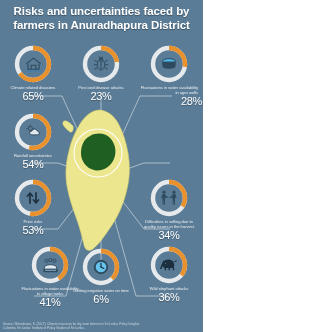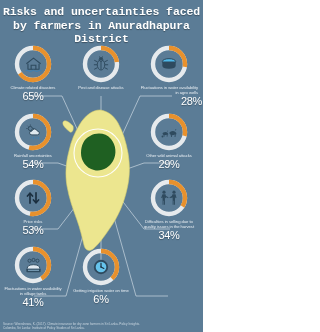--- a/index.html
+++ b/index.html
@@ -13,21 +13,21 @@
     width: 203px; height: 332px;
     background: #5b7c96;
     overflow: hidden;
   }
   
   #title {
     position: absolute;
     top: 5px; left: 0; width: 203px;
     text-align: center;
     color: #ffffff;
-    font-family: Liberation Mono, monospace;
+    font-family: Liberation Sans, sans-serif;
     font-weight: bold;
     font-size: 11.5px;
     line-height: 13.5px;
     letter-spacing: -0.1px;
     text-shadow: 0 1px 1px rgba(0,0,0,.35);
   }
   
   #map-layer {
     position: absolute;
     left: 60px; top: 108px;
@@ -71,21 +71,21 @@
     text-shadow: 0 1px 1px rgba(0,0,0,.3);
   }
   
   #card-0 { left: 0px;   top: 44px; }
   #card-1 { left: 68px;  top: 44px; }
   #card-2 { left: 136px; top: 44px; text-align: right; }
   #card-3 { left: 0px;   top: 112px; }
   #card-4 { left: 136px; top: 112px; }
   #card-5 { left: 0px;   top: 178px; }
   #card-6 { left: 136px; top: 178px; }
-  #card-7 { left: 0px;   top: 245px; }
+  #card-7 { left: 17px;   top: 245px; }
   #card-8 { left: 68px;  top: 247px; }
   #card-9 { left: 136px; top: 245px; }
   
   #source {
     position: absolute;
     left: 3px; bottom: 2px;
     width: 150px;
     color: #c9d6e0;
     font-size: 3.1px;
     line-height: 4.1px;
@@ -160,20 +160,21 @@
           <ellipse cx="12" cy="13" rx="5" ry="7"></ellipse>
           <circle cx="12" cy="6" r="2.4"></circle>
           <path d="M12 6 L10 2 M12 6 L14 2"></path>
           <path d="M7 9 L3 7 M7 13 L2.5 13 M7 17 L3 19"></path>
           <path d="M17 9 L21 7 M17 13 L21.5 13 M17 17 L21 19"></path>
           <path d="M12 8 V19"></path>
         </svg>
       </div>
     </div>
     <div class="stat-label">Pest and disease attacks</div>
+    <div class="stat-value">23%</div>
   </div>
 
   <div class="stat" id="card-2">
     <div class="ring-wrap">
       <svg width="40" height="40" viewBox="0 0 40 40">
         <circle cx="20" cy="20" r="16" fill="none" stroke="#e6eaed" stroke-width="4.4"></circle>
         <circle cx="20" cy="20" r="16" fill="none" stroke="#e8912d" stroke-width="4.4" stroke-dasharray="28 72" pathLength="100" transform="rotate(-90 20 20)"></circle>
       </svg>
       <div class="ring-icon">
         <svg width="20" height="20" viewBox="0 0 24 24">
@@ -198,41 +199,20 @@
           <path d="M8 2 V3.4 M8 10.6 V12 M3 7 H4.4 M11.6 7 H13 M4.5 3.5 L5.4 4.4 M10.6 9.6 L11.5 10.5"></path>
           <path d="M10 15 q-3 0 -3 -2.4 t3 -2.4 q0.5 -2.6 3.4 -2.6 t3.4 2.6 q2.6 0 2.6 2.4 t-2.6 2.4 z" fill="#dfe8ef" stroke="#2e4a5e"></path>
           <path d="M9 17.5 V19.6 M12 17.5 V20.4 M15 17.5 V19.6 M18 17.5 V20.2" stroke="#3f7fb0"></path>
         </svg>
       </div>
     </div>
     <div class="stat-label">Rainfall uncertainties</div>
     <div class="stat-value">54%</div>
   </div>
 
-  <div class="stat" id="card-4">
-    <div class="ring-wrap">
-      <svg width="40" height="40" viewBox="0 0 40 40">
-        <circle cx="20" cy="20" r="16" fill="none" stroke="#e6eaed" stroke-width="4.4"></circle>
-        <circle cx="20" cy="20" r="16" fill="none" stroke="#e8912d" stroke-width="4.4" stroke-dasharray="29 71" pathLength="100" transform="rotate(-90 20 20)"></circle>
-      </svg>
-      <div class="ring-icon">
-        <svg width="21" height="21" viewBox="0 0 24 24" fill="#2e4a5e">
-          <path d="M13 11 q3 -1.6 5.4 0 q1.6 1 1.6 3 l-0.8 0 l-0.4 3 l-1 0 l0.2 -2.6
-                   q-1.6 0.8 -3.4 0.6 l0.2 2 l-1 0 l-0.4 -2.3 q-1.4 -0.7 -1.6 -2.4 z"></path>
-          <path d="M18.2 9.6 q0.6 -1.6 1.6 -1.6 q-0.4 1.2 -1 1.8 z"></path>
-          <path d="M5 12 q2.4 -1.4 4.4 0 q1.2 0.9 1.2 2.4 l-0.7 0 l-0.3 2.5 l-0.8 0 l0.1 -2.2
-                   q-1.3 0.6 -2.8 0.5 l0.2 1.7 l-0.8 0 l-0.3 -2 q-1.2 -0.6 -1.2 -2 z"></path>
-          <path d="M9.1 10.9 q0.5 -1.3 1.3 -1.3 q-0.3 1 -0.8 1.5 z"></path>
-          <circle cx="4" cy="16.5" r="1.1"></circle>
-        </svg>
-      </div>
-    </div>
-    <div class="stat-label">Other wild animal attacks</div>
-    <div class="stat-value">29%</div>
-  </div>
 
   <div class="stat" id="card-5">
     <div class="ring-wrap">
       <svg width="40" height="40" viewBox="0 0 40 40">
         <circle cx="20" cy="20" r="16" fill="none" stroke="#e6eaed" stroke-width="4.4"></circle>
         <circle cx="20" cy="20" r="16" fill="none" stroke="#e8912d" stroke-width="4.4" stroke-dasharray="53 47" pathLength="100" transform="rotate(-90 20 20)"></circle>
       </svg>
       <div class="ring-icon">
         <svg width="18" height="18" viewBox="0 0 24 24" fill="none" stroke="#1b2f3f" stroke-width="2.2" stroke-linecap="round">
           <path d="M8 19 V6"></path>
@@ -300,16 +280,37 @@
           <circle cx="12" cy="12" r="6.4" fill="#66c4ec"></circle>
           <path d="M12 12 V7.4 M12 12 L15.4 13.8" stroke="#1b2f3f" stroke-width="1.4" stroke-linecap="round" fill="none"></path>
           <circle cx="12" cy="12" r="0.9" fill="#1b2f3f"></circle>
         </svg>
       </div>
     </div>
     <div class="stat-label">Getting irrigation water on time</div>
     <div class="stat-value">6%</div>
   </div>
 
+  <div class="stat" id="card-9">
+    <div class="ring-wrap">
+      <svg width="40" height="40" viewBox="0 0 40 40">
+        <circle cx="20" cy="20" r="16" fill="none" stroke="#e6eaed" stroke-width="4.4"></circle>
+        <circle cx="20" cy="20" r="16" fill="none" stroke="#e8912d" stroke-width="4.4" stroke-dasharray="36 64" pathLength="100" transform="rotate(-90 20 20)"></circle>
+      </svg>
+      <div class="ring-icon">
+        <svg width="22" height="22" viewBox="0 0 24 24" fill="#1b2f3f">
+          <path d="M4.4 10.6 q0.4 -4 5.2 -4.4 q4.6 -0.4 6.6 1.6 q1.2 1.2 1.4 3
+                   q0.2 1.8 -0.2 3.4 l0.4 3.6 l-1.5 0 l-0.4 -2.8 q-1.4 0.5 -3 0.5
+                   l0.3 2.3 l-1.5 0 l-0.4 -2.4 l-2.6 0 l0.3 2.4 l-1.5 0 l-0.4 -2.6
+                   q-1.3 -0.7 -1.9 -2 l-0.1 0 q-0.2 1.9 -1.3 2.8 q-0.9 0.7 -1.5 0
+                   q-0.5 -0.6 0.2 -1.1 q0.9 -0.7 0.8 -2.4 z"></path>
+          <path d="M17.6 8 q1.8 -1.2 3.4 -0.7 q-1.4 0.9 -2.4 1.8 z"></path>
+          <circle cx="8.2" cy="10.2" r="0.7" fill="#5b7c96"></circle>
+        </svg>
+      </div>
+    </div>
+    <div class="stat-label">Wild elephant attacks</div>
+    <div class="stat-value">36%</div>
+  </div>
 
   <div id="source">Source: Weerahewa, K. (2017). Climate insurance for dry zone farmers in Sri Lanka. Policy Insights. Colombo, Sri Lanka: Institute of Policy Studies of Sri Lanka.</div>
 
 </div>
 
 </body></html>

